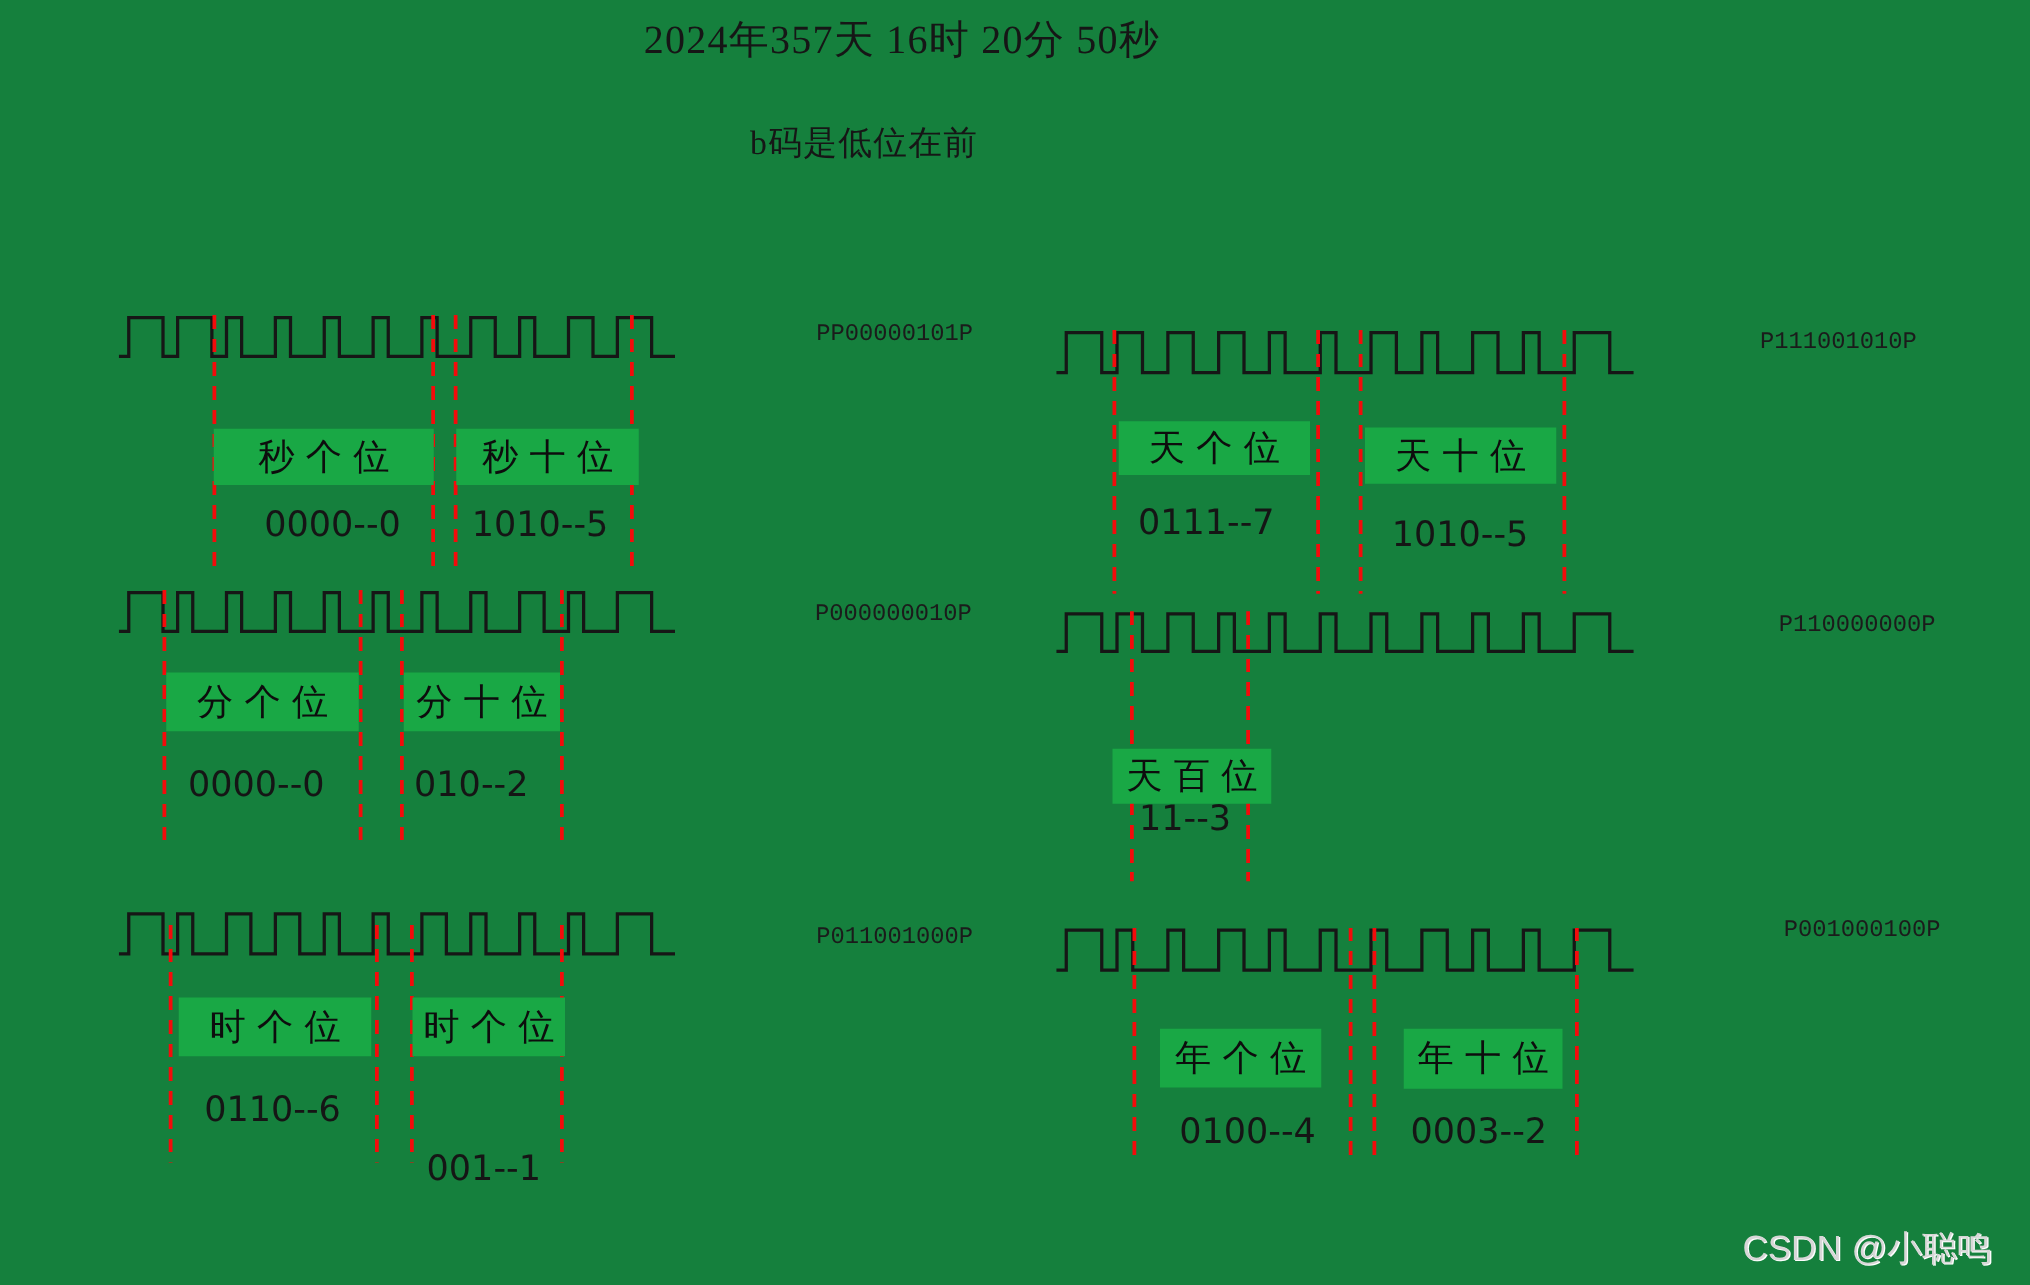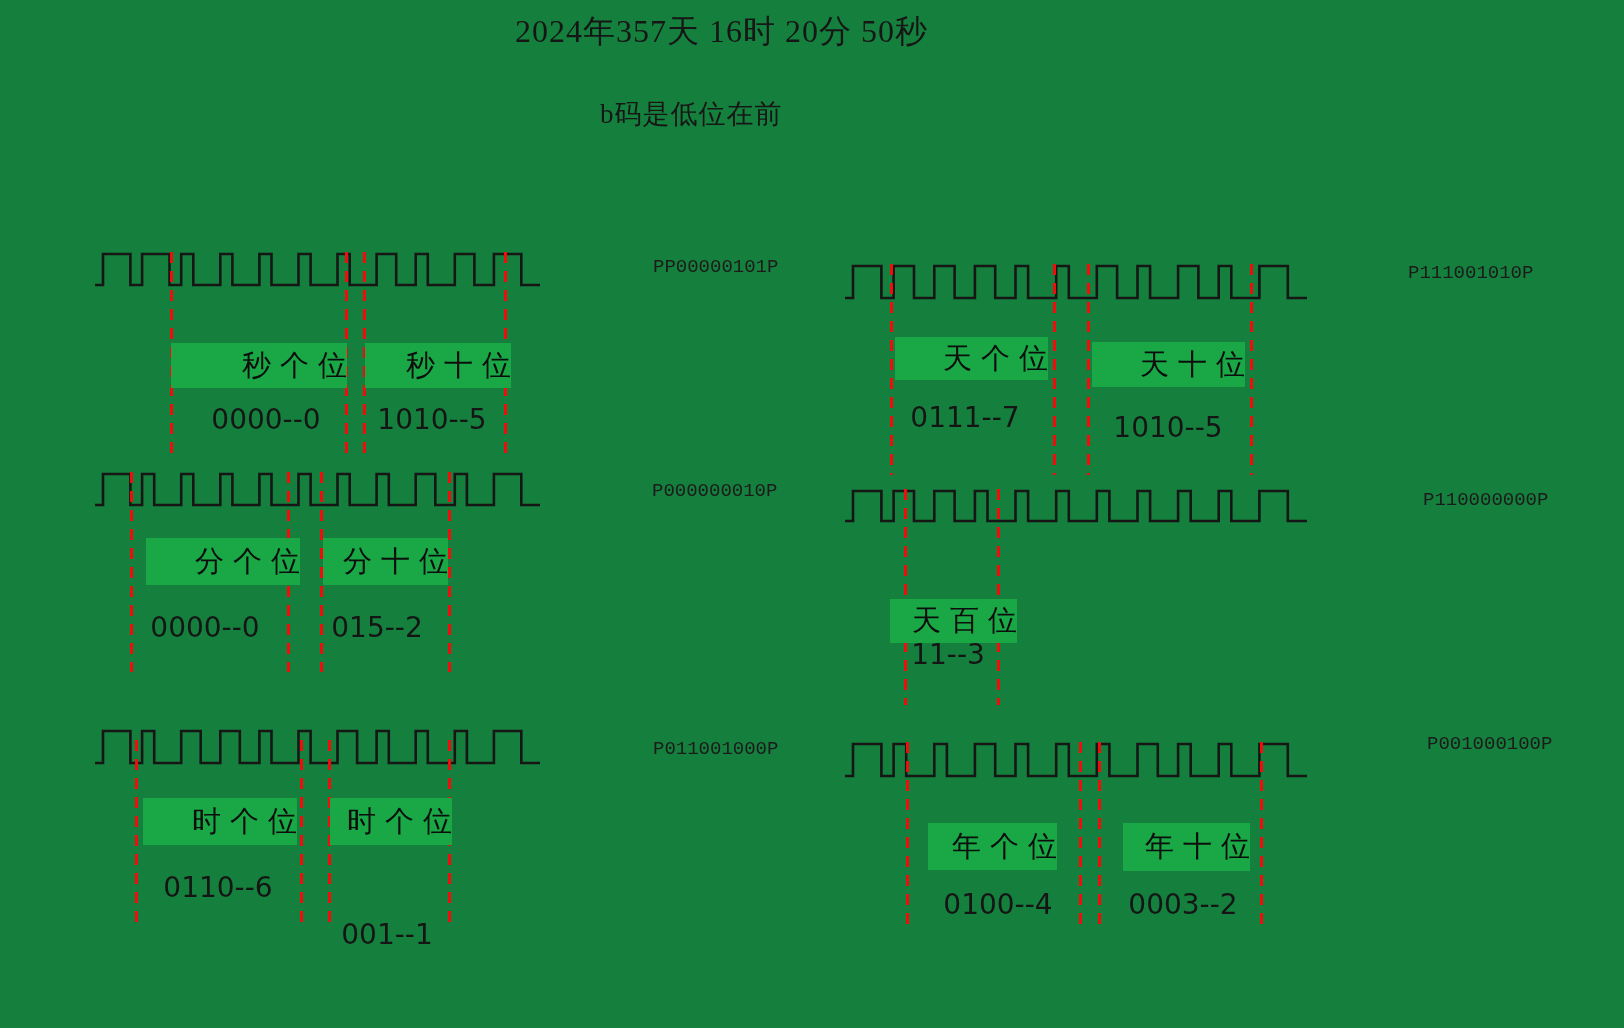--- a/index.html
+++ b/index.html
@@ -28,21 +28,21 @@
   }
   .code-label{
     font-family:"Liberation Mono", monospace;
     font-size:19px;
     color:#1b1b1b;
     white-space:nowrap;
   }
   .green-box{
     display:flex;
     align-items:center;
-    justify-content:flex-end;
+    justify-content:center;
     background:var(--green,#19A845);
     color:#0d0d0d;
     font-family:"Liberation Serif", serif;
     font-size:29px;
     overflow:hidden;
   }
   .green-box span{
     letter-spacing:9px;
     margin-right:-9px;
     white-space:nowrap;
@@ -97,28 +97,28 @@
       </div>
       <div class="abs field-value" style="left: 322px; top: 403px;">1010--5</div>
       <svg class="abs wave" width="445" height="35" viewBox="0 0 445 35" style="left: 95px; top: 472px;">
         <path d="M 0 33 L 8.0 33 L 8.0 2 L 35.4 2 L 35.4 33 L 47.1 33 L 47.1 2 L 59.2 2 L 59.2 33 L 86.2 33 L 86.2 2 L 98.3 2 L 98.3 33 L 125.3 33 L 125.3 2 L 137.4 2 L 137.4 33 L 164.4 33 L 164.4 2 L 176.5 2 L 176.5 33 L 203.5 33 L 203.5 2 L 215.6 2 L 215.6 33 L 242.5 33 L 242.5 2 L 254.7 2 L 254.7 33 L 281.6 33 L 281.6 2 L 293.8 2 L 293.8 33 L 320.7 33 L 320.7 2 L 340.3 2 L 340.3 33 L 359.8 33 L 359.8 2 L 371.9 2 L 371.9 33 L 398.9 33 L 398.9 2 L 426.3 2 L 426.3 33 L 445 33"></path>
       </svg>
       <div class="abs guide" style="left: 130px; top: 472px; height: 200px;"></div>
       <div class="abs guide" style="left: 287px; top: 472px; height: 200px;"></div>
       <div class="abs guide" style="left: 320px; top: 472px; height: 200px;"></div>
       <div class="abs guide" style="left: 448px; top: 472px; height: 200px;"></div>
       <div class="abs code-label" style="left: 652px; top: 480px;">P000000010P</div>
-      <div class="abs green-box" style="left: 146px; top: 538px; width: 154px; height: 47px;">
+      <div class="abs green-box" style="left: 133px; top: 538px; width: 154px; height: 47px;">
         <span>分个位</span>
       </div>
       <div class="abs field-value" style="left: 95px; top: 611px;">0000--0</div>
       <div class="abs green-box" style="left: 323px; top: 538px; width: 125px; height: 47px;">
         <span>分十位</span>
       </div>
-      <div class="abs field-value" style="left: 267px; top: 611px;">015--2</div>
+      <div class="abs field-value" style="left: 267px; top: 611px;">010--2</div>
       <svg class="abs wave" width="445" height="36" viewBox="0 0 445 36" style="left: 95px; top: 729px;">
         <path d="M 0 34 L 8.0 34 L 8.0 2 L 35.4 2 L 35.4 34 L 47.1 34 L 47.1 2 L 59.2 2 L 59.2 34 L 86.2 34 L 86.2 2 L 105.7 2 L 105.7 34 L 125.3 34 L 125.3 2 L 144.8 2 L 144.8 34 L 164.4 34 L 164.4 2 L 176.5 2 L 176.5 34 L 203.5 34 L 203.5 2 L 215.6 2 L 215.6 34 L 242.5 34 L 242.5 2 L 262.1 2 L 262.1 34 L 281.6 34 L 281.6 2 L 293.8 2 L 293.8 34 L 320.7 34 L 320.7 2 L 332.8 2 L 332.8 34 L 359.8 34 L 359.8 2 L 371.9 2 L 371.9 34 L 398.9 34 L 398.9 2 L 426.3 2 L 426.3 34 L 445 34"></path>
       </svg>
       <div class="abs guide" style="left: 135px; top: 740px; height: 190px;"></div>
       <div class="abs guide" style="left: 300px; top: 740px; height: 190px;"></div>
       <div class="abs guide" style="left: 328px; top: 740px; height: 190px;"></div>
       <div class="abs guide" style="left: 448px; top: 740px; height: 190px;"></div>
       <div class="abs code-label" style="left: 653px; top: 738px;">P011001000P</div>
       <div class="abs green-box" style="left: 143px; top: 798px; width: 154px; height: 47px;">
         <span>时个位</span>
@@ -164,13 +164,14 @@
       <div class="abs code-label" style="left: 1427px; top: 733px;">P001000100P</div>
       <div class="abs green-box" style="left: 928px; top: 823px; width: 129px; height: 47px;">
         <span>年个位</span>
       </div>
       <div class="abs field-value" style="left: 888px; top: 888px;">0100--4</div>
       <div class="abs green-box" style="left: 1123px; top: 823px; width: 127px; height: 48px;">
         <span>年十位</span>
       </div>
       <div class="abs field-value" style="left: 1073px; top: 888px;">0003--2</div>
     </div>
+  <div class="abs watermark" style="left:1394px; top:980px;">CSDN @小聪鸣</div>
 </div>
 
 </body></html>

